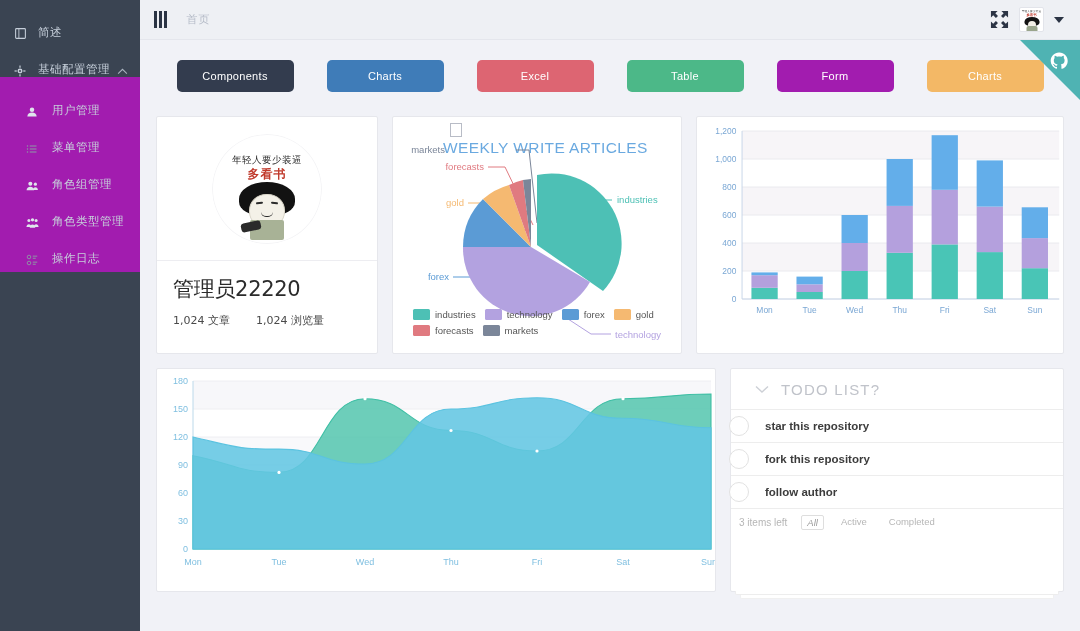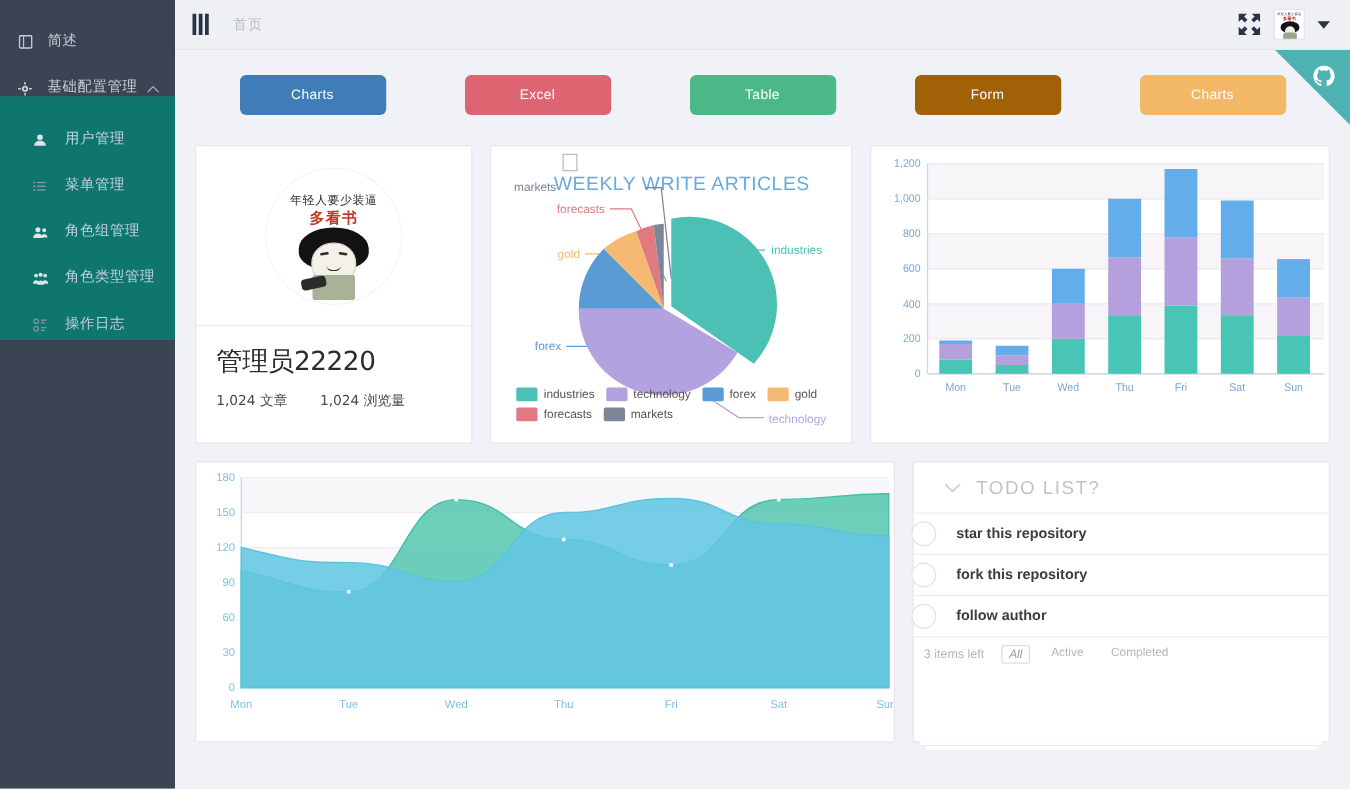--- a/index.html
+++ b/index.html
@@ -30,21 +30,21 @@
   }
   .side-item .ico {
     width: 16px; display: inline-flex; align-items: center; justify-content: flex-start;
     color: #c6cfda; flex: 0 0 16px;
   }
   .side-item .ico svg { display: block; }
   .side-item .lbl { margin-left: 8px; letter-spacing: .5px; white-space: nowrap; }
   .side-item .caret { margin-left: auto; margin-right: 12px; font-size: 9px; color: #aab4c0; }
 
   .side-group-head { height: 40px; }
-  .submenu { background: #0f766e; padding: 4px 0 6px 0; }
+  .submenu { background: #a21caf; padding: 4px 0 6px 0; }
   .submenu .side-item { padding-left: 26px; height: 37px; font-size: 11.5px; }
   .submenu .side-item .lbl { margin-left: 10px; }
   .sidebar-spacer { flex: 1; }
 
   
   .main { flex: 1; position: relative; height: 631px; background: #f1f2f7; }
 
   .topbar {
     height: 40px; background: #eef0f4;
     display: flex; align-items: center;
@@ -288,30 +288,33 @@
       <div class="tri"></div>
       <svg class="octo" width="24" height="24" viewBox="0 0 24 24">
         <path fill="#ffffff" d="M12 2.5c-4.6 0-8.3 3.7-8.3 8.3 0 3.7 2.4 6.8 5.7 7.9.4.1.6-.2.6-.4v-1.5c-2.3.5-2.8-1.1-2.8-1.1-.4-1-.9-1.2-.9-1.2-.8-.5.1-.5.1-.5.8.1 1.3.8 1.3.8.7 1.3 1.9.9 2.4.7.1-.5.3-.9.5-1.1-1.8-.2-3.8-.9-3.8-4.1 0-.9.3-1.7.9-2.3-.1-.2-.4-1 .1-2.2 0 0 .7-.2 2.3.9.7-.2 1.4-.3 2.1-.3.7 0 1.4.1 2.1.3 1.6-1.1 2.3-.9 2.3-.9.5 1.2.2 2 .1 2.2.6.6.9 1.4.9 2.3 0 3.2-2 3.9-3.8 4.1.3.3.6.8.6 1.6v2.4c0 .2.2.5.6.4 3.3-1.1 5.7-4.2 5.7-7.9 0-4.6-3.7-8.3-8.3-8.3z"></path>
       </svg>
     </div>
 
     <div class="content">
 
       <div class="btnrow">
         <div class="cell">
+            <button class="nbtn" style="background:#333c4e">Components</button>
+          </div>
+        <div class="cell">
             <button class="nbtn" style="background:#3f7cb8">Charts</button>
           </div>
         <div class="cell">
             <button class="nbtn" style="background:#dd6572">Excel</button>
           </div>
         <div class="cell">
             <button class="nbtn" style="background:#4cb888">Table</button>
           </div>
         <div class="cell">
-            <button class="nbtn" style="background:#a16207">Form</button>
+            <button class="nbtn" style="background:#a21caf">Form</button>
           </div>
         <div class="cell">
             <button class="nbtn" style="background:#f3b866">Charts</button>
           </div>
       </div>
 
       <div class="grid-top">
 
         <div class="card profile">
           <div class="avbox">

